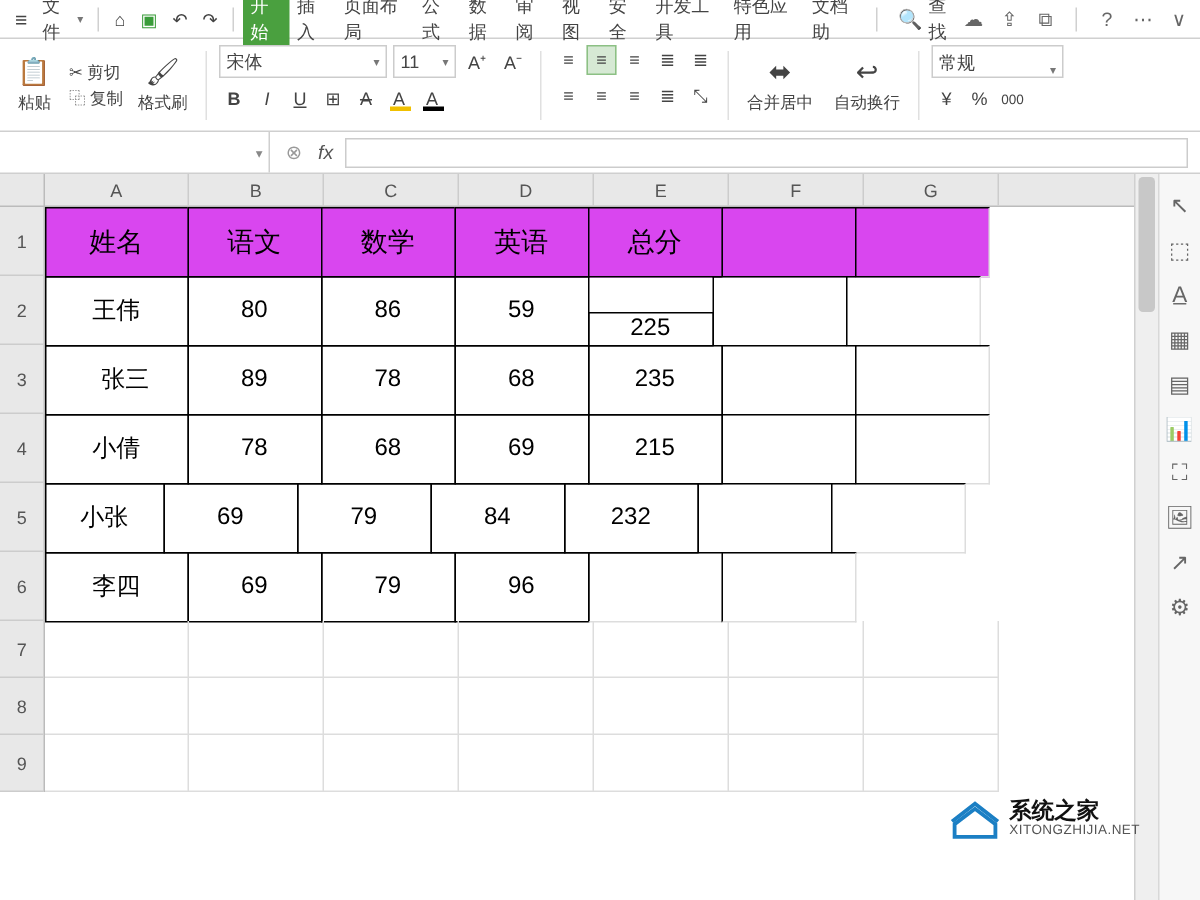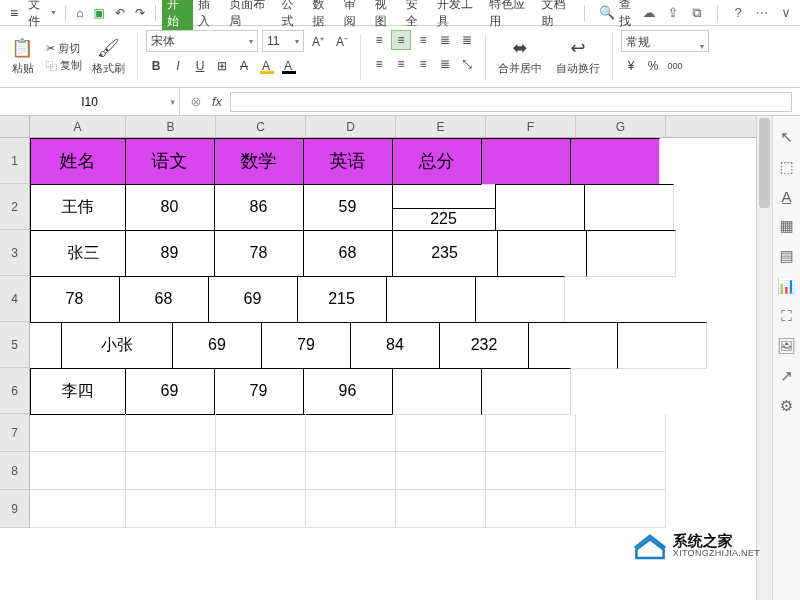--- a/index.html
+++ b/index.html
@@ -206,21 +206,20 @@
     <div class="btnrow">
       <span class="tbtn">¥</span>
       <span class="tbtn">%</span>
       <span class="tbtn" style="font-size:9px">000</span>
     </div>
   </div>
 </div>
 
 <div class="namebar">
   <div class="namebox">
-    <input value="I10" style="">
     <span class="dd caret">▾</span>
   </div>
   <div class="fx-area">
     <span class="ico" style="color:#999">⊗</span>
     <span class="fxlbl">fx</span>
     <div class="fx-input"></div>
   </div>
 </div>
 
 <div class="sheet-area">
@@ -253,43 +252,44 @@
         <div class="cell" style="width: 90px;">英语</div>
         <div class="cell" style="width: 90px;">总分</div>
         <div class="cell" style="width: 90px; border-right: 1px solid rgb(221, 221, 221); border-bottom: 1px solid rgb(221, 221, 221);"></div>
         <div class="cell" style="width: 90px; border-right: 1px solid rgb(221, 221, 221); border-bottom: 1px solid rgb(221, 221, 221);"></div>
       </div>
       <div class="row data-region">
         <div class="cell" style="width: 96px;">王伟</div>
         <div class="cell" style="width: 90px;">80</div>
         <div class="cell" style="width: 90px;">86</div>
         <div class="cell" style="width: 90px;">59</div>
-        <div class="cell" style="width: 104px; margin-top: 24px;">225</div>
+        <div class="cell" style="width: 84px; margin-top: 24px;">225</div>
         <div class="cell" style="width: 90px; border-right: 1px solid rgb(221, 221, 221); border-bottom: 1px solid rgb(221, 221, 221);"></div>
         <div class="cell" style="width: 90px; border-right: 1px solid rgb(221, 221, 221); border-bottom: 1px solid rgb(221, 221, 221);"></div>
       </div>
       <div class="row data-region">
         <div class="cell" style="width: 96px; padding-left: 12px;">张三</div>
         <div class="cell" style="width: 90px;">89</div>
         <div class="cell" style="width: 90px;">78</div>
         <div class="cell" style="width: 90px;">68</div>
-        <div class="cell" style="width: 106px;">235</div>
-        <div class="cell" style="width: 90px; border-right: 1px solid rgb(221, 221, 221); border-bottom: 1px solid rgb(221, 221, 221);"></div>
-        <div class="cell" style="width: 90px; border-right: 1px solid rgb(221, 221, 221); border-bottom: 1px solid rgb(221, 221, 221);"></div>
-      </div>
-      <div class="row data-region">
+        <div class="cell" style="width: 90px;">235</div>
+        <div class="cell" style="width: 90px; border-right: 1px solid rgb(221, 221, 221); border-bottom: 1px solid rgb(221, 221, 221);"></div>
+        <div class="cell" style="width: 90px; border-right: 1px solid rgb(221, 221, 221); border-bottom: 1px solid rgb(221, 221, 221);"></div>
+      </div>
+      <div class="row data-region">
+        <div class="cell" style="width: 96px;">小倩</div>
         <div class="cell" style="width: 90px;">78</div>
         <div class="cell" style="width: 90px;">68</div>
         <div class="cell" style="width: 90px;">69</div>
         <div class="cell" style="width: 90px;">215</div>
         <div class="cell" style="width: 90px; border-right: 1px solid rgb(221, 221, 221); border-bottom: 1px solid rgb(221, 221, 221);"></div>
         <div class="cell" style="width: 90px; border-right: 1px solid rgb(221, 221, 221); border-bottom: 1px solid rgb(221, 221, 221);"></div>
       </div>
       <div class="row data-region">
-        <div class="cell" style="width: 112px; margin-left: 31px;">小张</div>
+        <div class="cell" style="width: 80px;">小张</div>
         <div class="cell" style="width: 90px;">69</div>
         <div class="cell" style="width: 90px;">79</div>
         <div class="cell" style="width: 90px;">84</div>
         <div class="cell" style="width: 90px;">232</div>
         <div class="cell" style="width: 90px; border-right: 1px solid rgb(221, 221, 221); border-bottom: 1px solid rgb(221, 221, 221);"></div>
         <div class="cell" style="width: 90px; border-right: 1px solid rgb(221, 221, 221); border-bottom: 1px solid rgb(221, 221, 221);"></div>
       </div>
       <div class="row data-region">
         <div class="cell" style="width: 96px;">李四</div>
         <div class="cell" style="width: 90px;">69</div>

